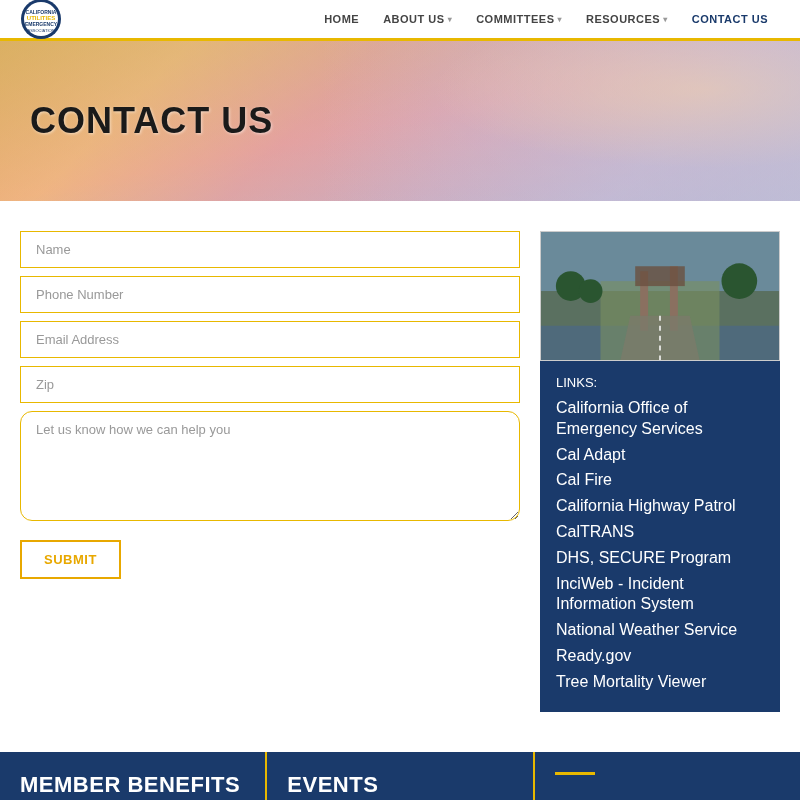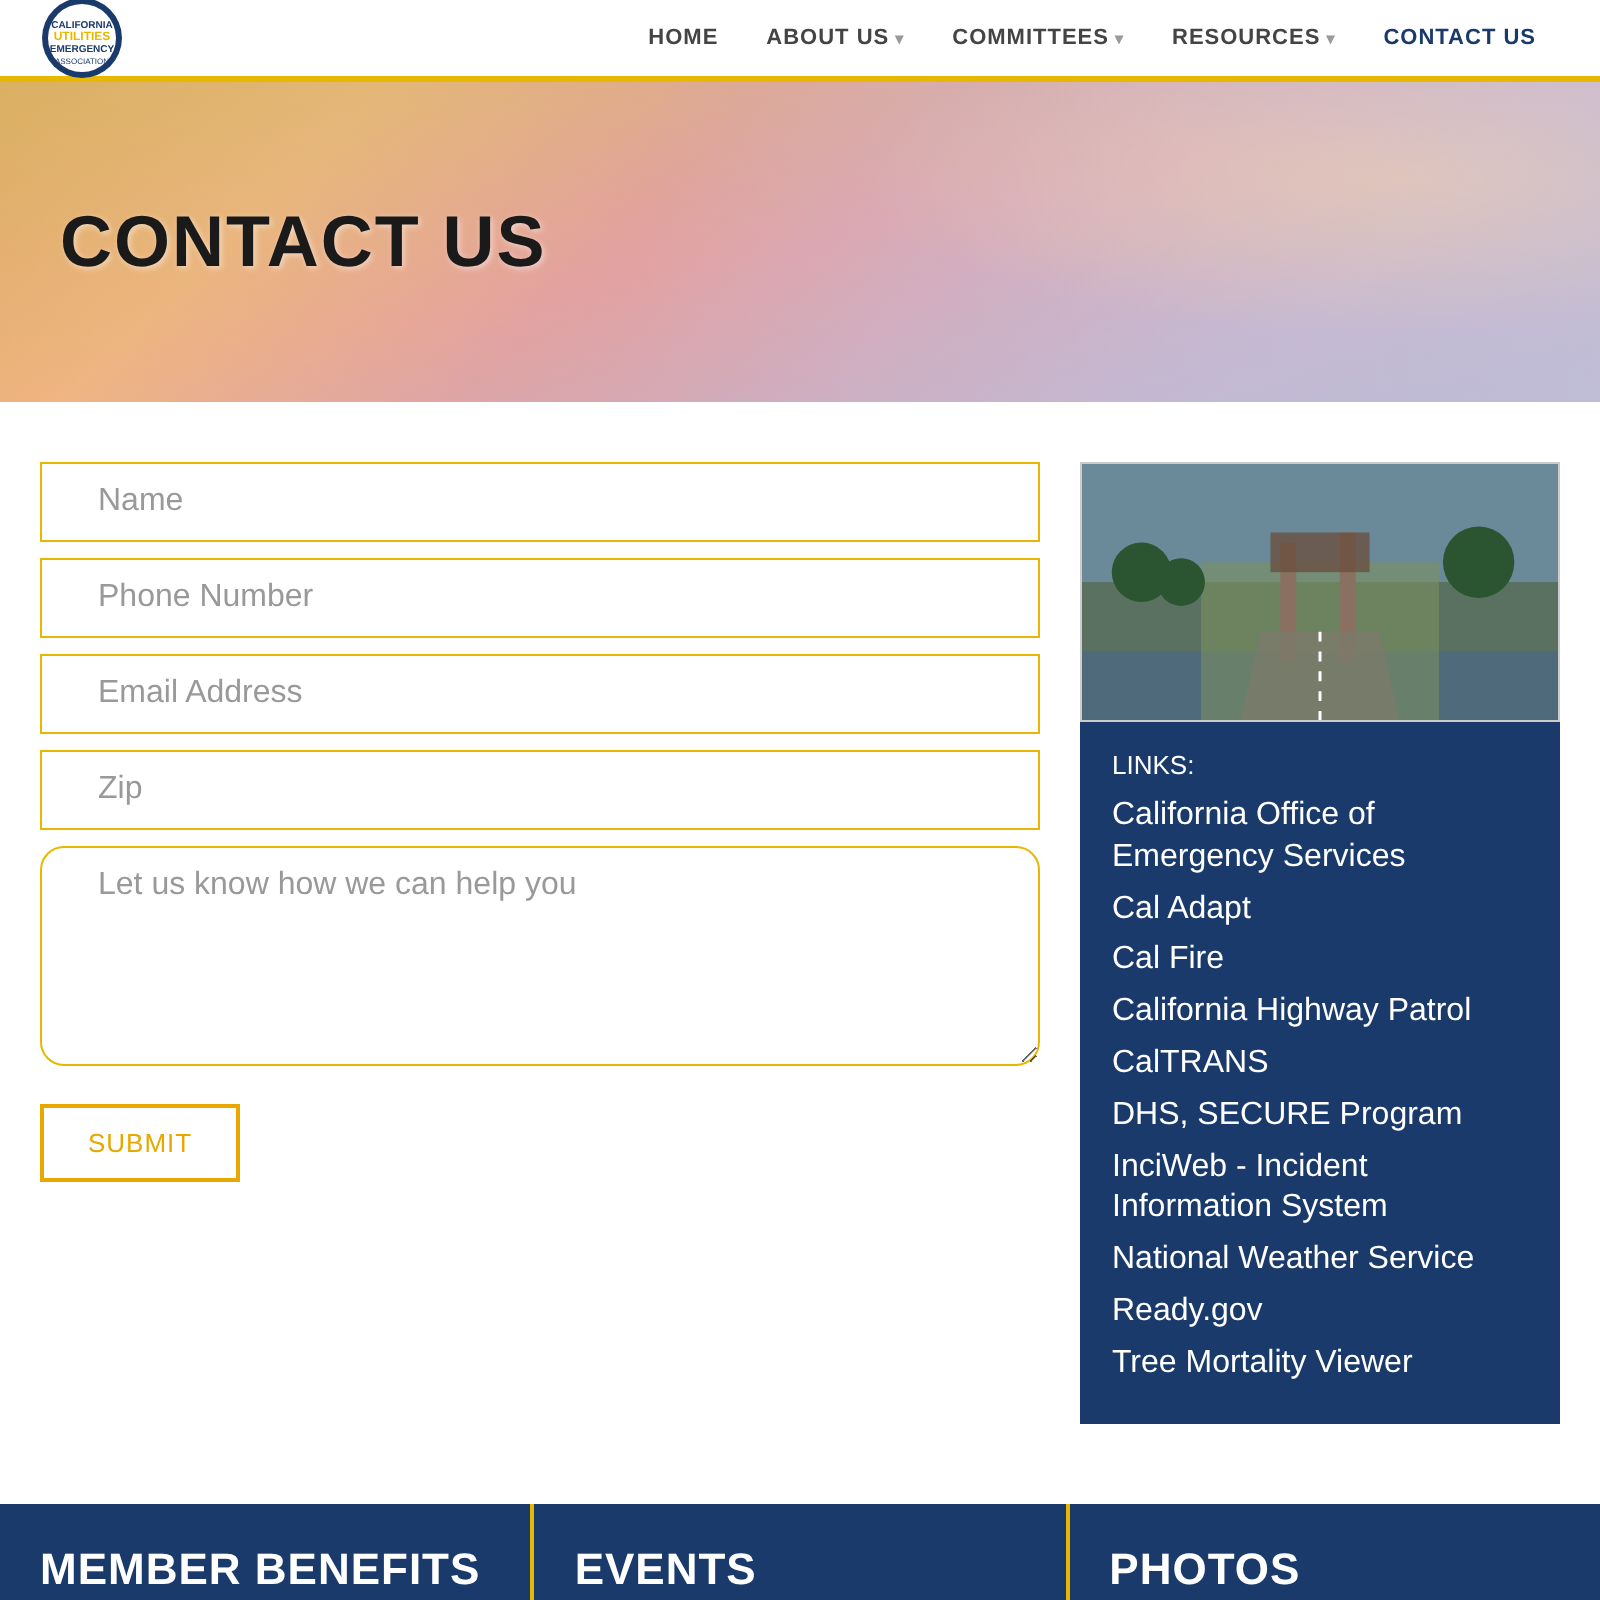--- a/index.html
+++ b/index.html
@@ -90,22 +90,22 @@
       gap: 20px;
     }
     .form-section {
       flex: 1;
       min-width: 0;
     }
     .form-section input,
     .form-section textarea {
       width: 100%;
       border: 1.5px solid #e8b800;
-      padding: 10px 28px;
-      font-size: 16px;
+      padding: 10px 15px;
+      font-size: 13px;
       color: #555;
       outline: none;
       margin-bottom: 8px;
       font-family: Arial, sans-serif;
       background: #fff;
     }
     .form-section input::placeholder,
     .form-section textarea::placeholder {
       color: #999;
     }
@@ -113,21 +113,21 @@
       height: 110px;
       resize: vertical;
       border-radius: 12px;
     }
     .submit-btn {
       background: #fff;
       color: #e8a800;
       border: 2px solid #e8a800;
       padding: 10px 22px;
       font-size: 13px;
-      font-weight: 400;
+      font-weight: 700;
       cursor: pointer;
       text-transform: uppercase;
       letter-spacing: 0.5px;
       margin-top: 8px;
     }
 
     
     .sidebar {
       width: 240px;
       flex-shrink: 0;
@@ -308,17 +308,16 @@
     <div class="footer-card-title">MEMBER BENEFITS</div>
     <div class="footer-card-line"></div>
     <div class="footer-card-text">• Emergency Response and Restoration Support</div>
   </div>
   <div class="footer-card">
     <div class="footer-card-title">EVENTS</div>
     <div class="footer-card-line"></div>
     <div class="footer-card-text">•</div>
   </div>
   <div class="footer-card">
-    <div class="footer-card-title">PHOTOS</div>
     <div class="footer-card-line"></div>
     <div class="footer-card-text"></div>
   </div>
 </div>
 
 </body></html>

